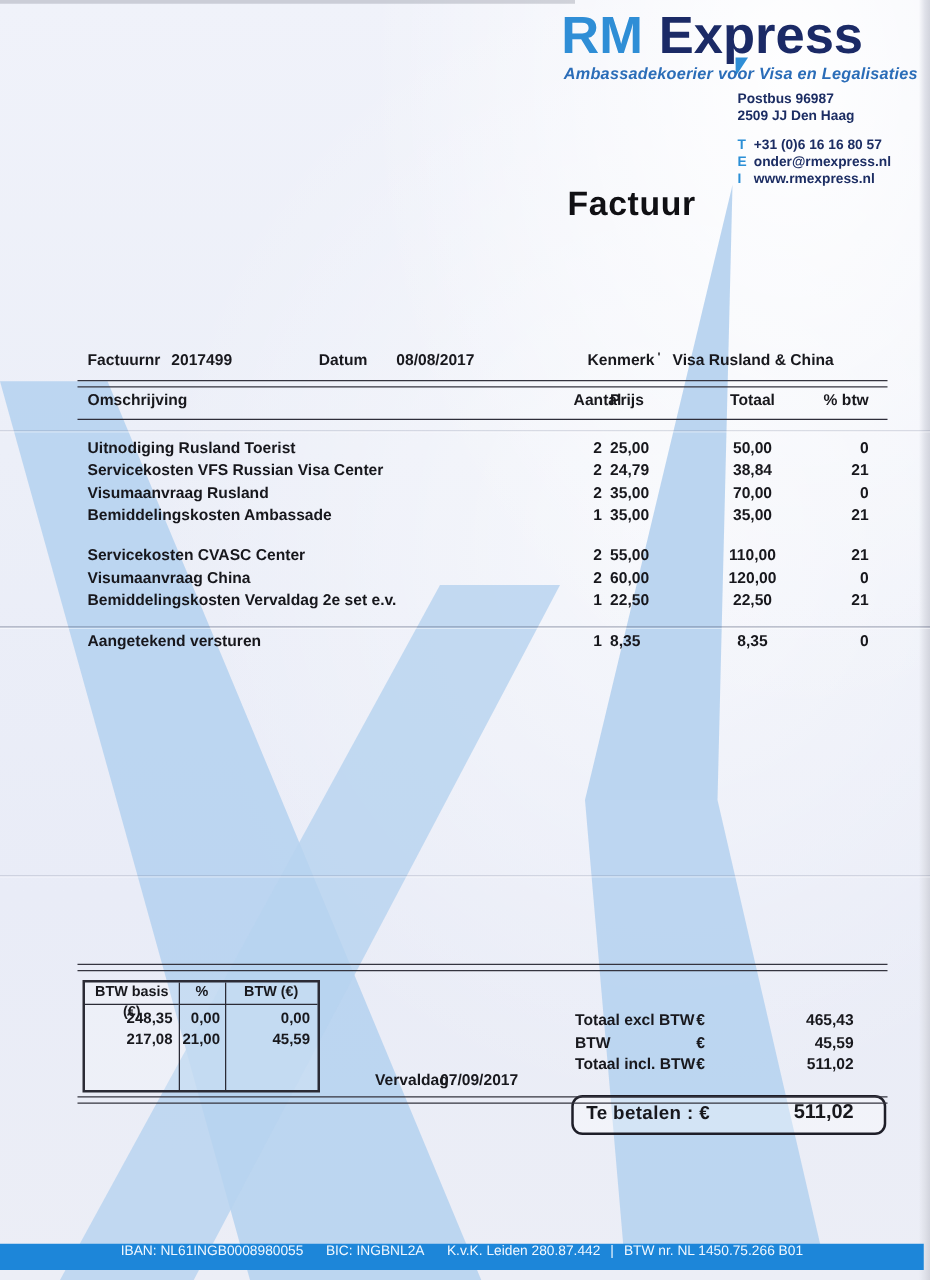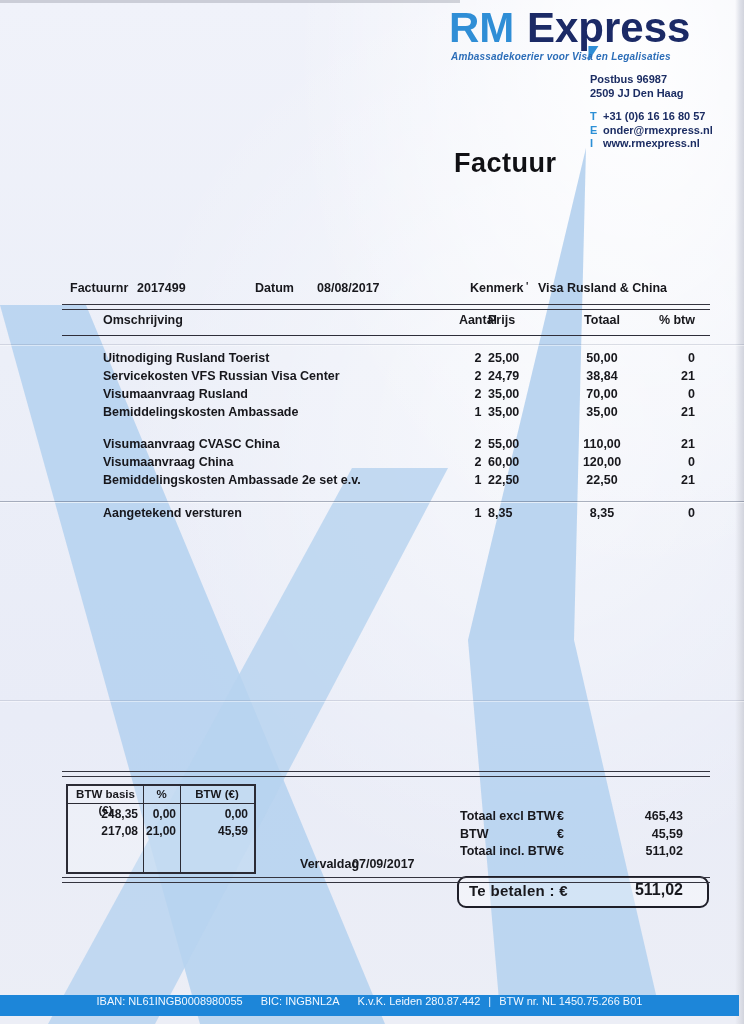--- a/index.html
+++ b/index.html
@@ -20,37 +20,37 @@
   .crease{position:absolute;left:0;width:744px;height:1px;}
   .crease-strong{background:rgba(80,90,115,0.45);box-shadow:0 1px 0 rgba(255,255,255,0.6);}
   .crease-soft{background:rgba(110,120,145,0.22);box-shadow:0 1px 0 rgba(255,255,255,0.45);}
 
   
   .logo-rm{position:absolute;left:449px;top:4px;font-size:42px;font-weight:700;letter-spacing:0px;color:#2f8ed6;}
   .logo-express{position:absolute;left:527px;top:4px;font-size:42px;font-weight:700;color:#1b2a66;}
   .logo-tail{position:absolute;left:586px;top:46px;width:0;height:0;
     border-left:5px solid transparent;border-right:5px solid transparent;border-top:15px solid #2f8ed6;
     transform:skewX(-18deg);}
-  .logo-tagline{position:absolute;left:451px;top:51px;font-size:10px;font-style:italic;font-weight:700;color:#2b6db8;letter-spacing:0.2px;}
+  .logo-tagline{position:absolute;left:451px;top:51px;font-size:13px;font-style:italic;font-weight:700;color:#2b6db8;letter-spacing:0.2px;}
 
   
   .sender{position:absolute;left:590px;top:73px;font-size:11px;font-weight:700;color:#1c2d63;line-height:13.5px;}
   .sender .grp{margin-bottom:10px;}
   .contact-row .lbl{display:inline-block;width:13px;color:#2b8fd6;}
   .contact-row .val{color:#1c2d63;}
 
   .title{position:absolute;left:454px;top:148px;font-size:27px;font-weight:700;color:#101014;letter-spacing:0.5px;}
 
   
   .meta{position:absolute;left:62px;top:281px;width:648px;height:16px;font-size:12.5px;font-weight:700;}
   .rule2{position:absolute;left:62px;width:648px;height:4px;border-top:1.6px solid #34343f;border-bottom:1.6px solid #34343f;}
   .rule1{position:absolute;left:62px;width:648px;height:0;border-top:1.8px solid #2e2e3a;}
 
   .row-cols{position:absolute;left:62px;top:313px;width:648px;height:18px;font-size:12.5px;font-weight:700;}
-  .cd{position:absolute;left:8px;white-space:nowrap;margin-left:33px;}
+  .cd{position:absolute;left:8px;white-space:nowrap;}
   .ca{position:absolute;left:386px;width:60px;text-align:center;}
   .cp{position:absolute;left:426px;width:80px;text-align:left;}
   .ct{position:absolute;left:500px;width:80px;text-align:center;}
   .cb{position:absolute;left:571px;width:62px;text-align:right;}
   .item-row{position:absolute;left:62px;width:648px;height:18px;font-size:12.5px;font-weight:700;color:#17171c;}
 
   
   .btw-box{position:absolute;left:66px;top:784px;width:186px;height:86px;border:2px solid #2b2b35;background:rgba(255,255,255,0.18);}
   .btw-head{position:absolute;left:0;top:0;height:17px;border-bottom:1.5px solid #2b2b35;font-size:11.5px;font-weight:700;text-align:center;line-height:16px;}
   .btw-col1{left:0;width:75px;}
@@ -168,35 +168,35 @@
     <span class="cb">0</span>
   </div>
   <div class="item-row" style="top:405px">
     <span class="cd">Bemiddelingskosten Ambassade</span>
     <span class="ca">1</span>
     <span class="cp">35,00</span>
     <span class="ct">35,00</span>
     <span class="cb">21</span>
   </div>
   <div class="item-row" style="top:437px">
-    <span class="cd">Visumaanvraag CVASC China</span>
+    <span class="cd">Servicekosten CVASC Center</span>
     <span class="ca">2</span>
     <span class="cp">55,00</span>
     <span class="ct">110,00</span>
     <span class="cb">21</span>
   </div>
   <div class="item-row" style="top:455px">
     <span class="cd">Visumaanvraag China</span>
     <span class="ca">2</span>
     <span class="cp">60,00</span>
     <span class="ct">120,00</span>
     <span class="cb">0</span>
   </div>
   <div class="item-row" style="top:473px">
-    <span class="cd">Bemiddelingskosten Ambassade 2e set e.v.</span>
+    <span class="cd">Bemiddelingskosten Vervaldag 2e set e.v.</span>
     <span class="ca">1</span>
     <span class="cp">22,50</span>
     <span class="ct">22,50</span>
     <span class="cb">21</span>
   </div>
   <div class="item-row" style="top:506px">
     <span class="cd">Aangetekend versturen</span>
     <span class="ca">1</span>
     <span class="cp">8,35</span>
     <span class="ct">8,35</span>

